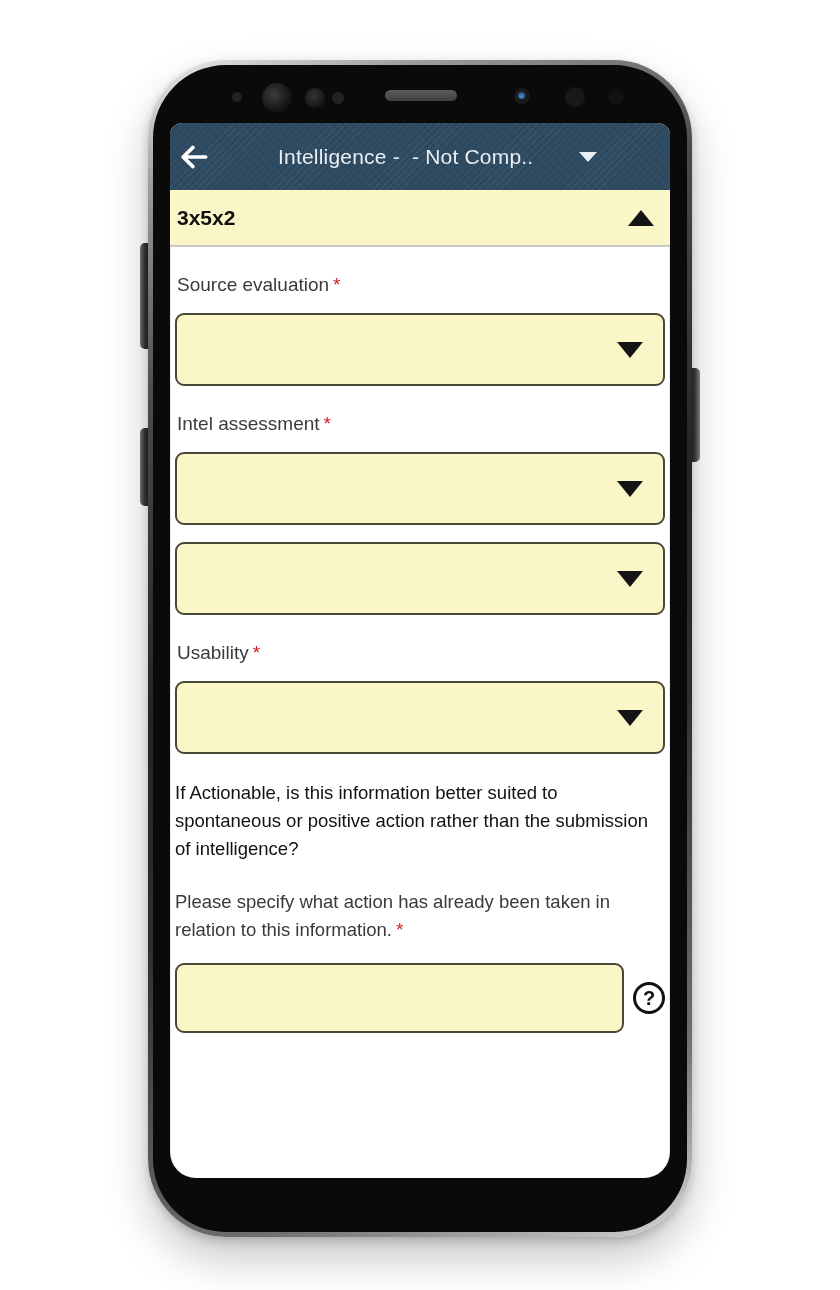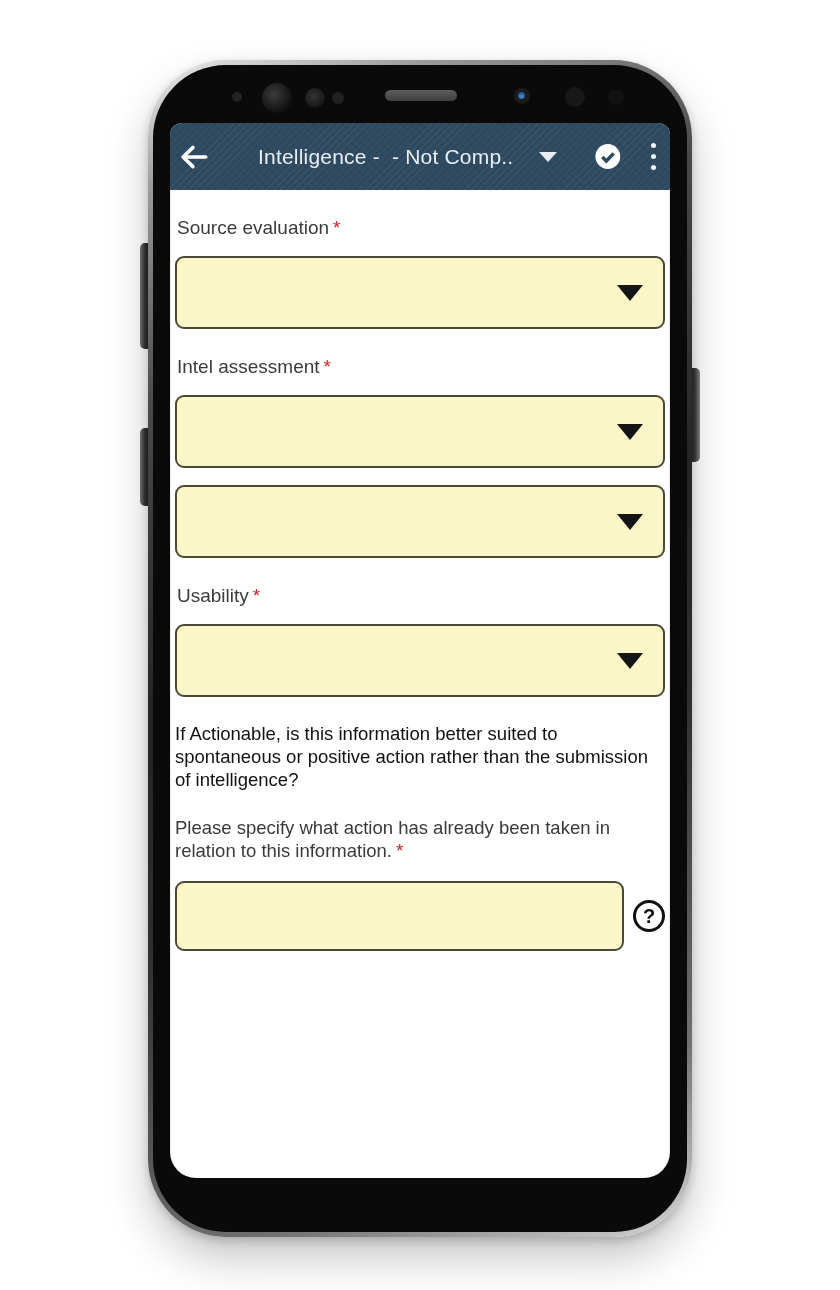--- a/index.html
+++ b/index.html
@@ -29,42 +29,42 @@
   .s-led::after{content:"";position:absolute;left:4px;top:4px;width:7px;height:7px;border-radius:50%;background:radial-gradient(circle at 50% 65%,#4f8fd6,#123a6b);}
   .s-dot4{left:412px;top:22px;width:20px;height:20px;background:#181818;}
   .s-dot5{left:455px;top:24px;width:16px;height:16px;background:#121212;}
 
   
   .screen{position:absolute;left:17px;top:58px;width:500px;height:1055px;background:#ffffff;border-radius:12px 12px 26px 26px;overflow:hidden;box-shadow:inset 1px 0 0 rgba(0,0,0,.08), inset -1px 0 0 rgba(0,0,0,.08);}
 
   .appbar{height:67px;display:flex;align-items:center;padding:0 14px 0 6px;box-sizing:border-box;
     background-color:#2e4a61;
     background-image:repeating-linear-gradient(135deg,rgba(255,255,255,.05) 0 1px,transparent 1px 5px),
-                     repeating-linear-gradient(45deg,rgba(0,0,0,.07) 0 1px,transparent 1px 7px);}
+                     repeating-linear-gradient(45deg,rgba(0,0,0,.07) 0 1px,transparent 1px 7px);gap:20px;}
   .back-ic{width:34px;height:34px;flex:0 0 auto;}
   .appbar-title{color:#e9eef3;font-size:21px;margin-left:48px;white-space:pre;letter-spacing:.2px;}
   .title-caret{width:0;height:0;border-left:9px solid transparent;border-right:9px solid transparent;border-top:10px solid #e9eef3;margin-left:26px;}
   .check-wrap{margin-left:38px;width:33px;height:33px;}
   .dots{margin-left:30px;display:flex;flex-direction:column;gap:6px;align-items:center;}
   .dots span{width:5px;height:5px;border-radius:50%;background:#f2f5f8;}
 
   .section-bar{height:57px;background:#fbf6c7;display:flex;align-items:center;justify-content:space-between;
     padding:0 16px 0 7px;border-bottom:2px solid #c9c9c9;box-sizing:border-box;}
   .section-title{font-size:21px;font-weight:bold;color:#101010;}
   .tri-up{width:0;height:0;border-left:13px solid transparent;border-right:13px solid transparent;border-bottom:16px solid #141414;}
 
   .content{padding:0 5px;box-sizing:border-box;}
   .field-label{margin:27px 0 0 2px;font-size:19px;color:#3b3b3b;}
   .req{color:#d02024;margin-left:4px;font-size:19px;}
   .select{margin-top:17px;height:73px;box-sizing:border-box;border:2px solid #4a4836;border-radius:9px;background:#fbf6c7;
     display:flex;align-items:center;justify-content:flex-end;padding-right:20px;}
   .sel-value{flex:1;font-size:19px;color:#333;padding-left:14px;}
   .tri-down{width:0;height:0;border-left:13px solid transparent;border-right:13px solid transparent;border-top:16px solid #141414;}
 
-  .para{margin:25px 0 0 0;font-size:18.5px;line-height:23px;color:#121212;}
+  .para{margin:25px 0 0 0;font-size:18.5px;line-height:28px;color:#121212;}
   .para.prompt{color:#3a3a3a;}
   .input-row{margin-top:19px;display:flex;align-items:center;}
   .text-input{width:450px;height:70px;box-sizing:border-box;border:2px solid #4a4836;border-radius:9px;background:#fbf6c7;font-size:19px;color:#333;padding:8px 12px;}
   .help{margin-left:9px;width:26px;height:26px;border:3px solid #111;border-radius:50%;display:flex;align-items:center;justify-content:center;
     font-size:20px;font-weight:bold;color:#111;line-height:1;}
   .guidance{margin:26px 0 0 0;font-size:18.5px;line-height:21.5px;color:#0a0a0a;}
 </style>
 </head>
 <body>
 
@@ -98,20 +98,24 @@
             <circle cx="16.5" cy="16.5" r="16" fill="#ffffff"></circle>
             <path d="M9.5 17.2l5 5 9.5-9.5" stroke="#2e4a61" stroke-width="4.6" fill="none"></path>
           </svg>
           <div class="dots">
               <span></span>
               <span></span>
               <span></span>
             </div>
         </div>
 
+        <div class="section-bar">
+          <span class="section-title">3x5x2</span>
+          <span class="tri-up"></span>
+        </div>
 
         <div class="content">
 
           <div class="field-label">
             <span>Source evaluation</span><span class="req">*</span>
           </div>
           <div class="select">
             <span class="sel-value"></span>
             <span class="tri-down"></span>
           </div>

